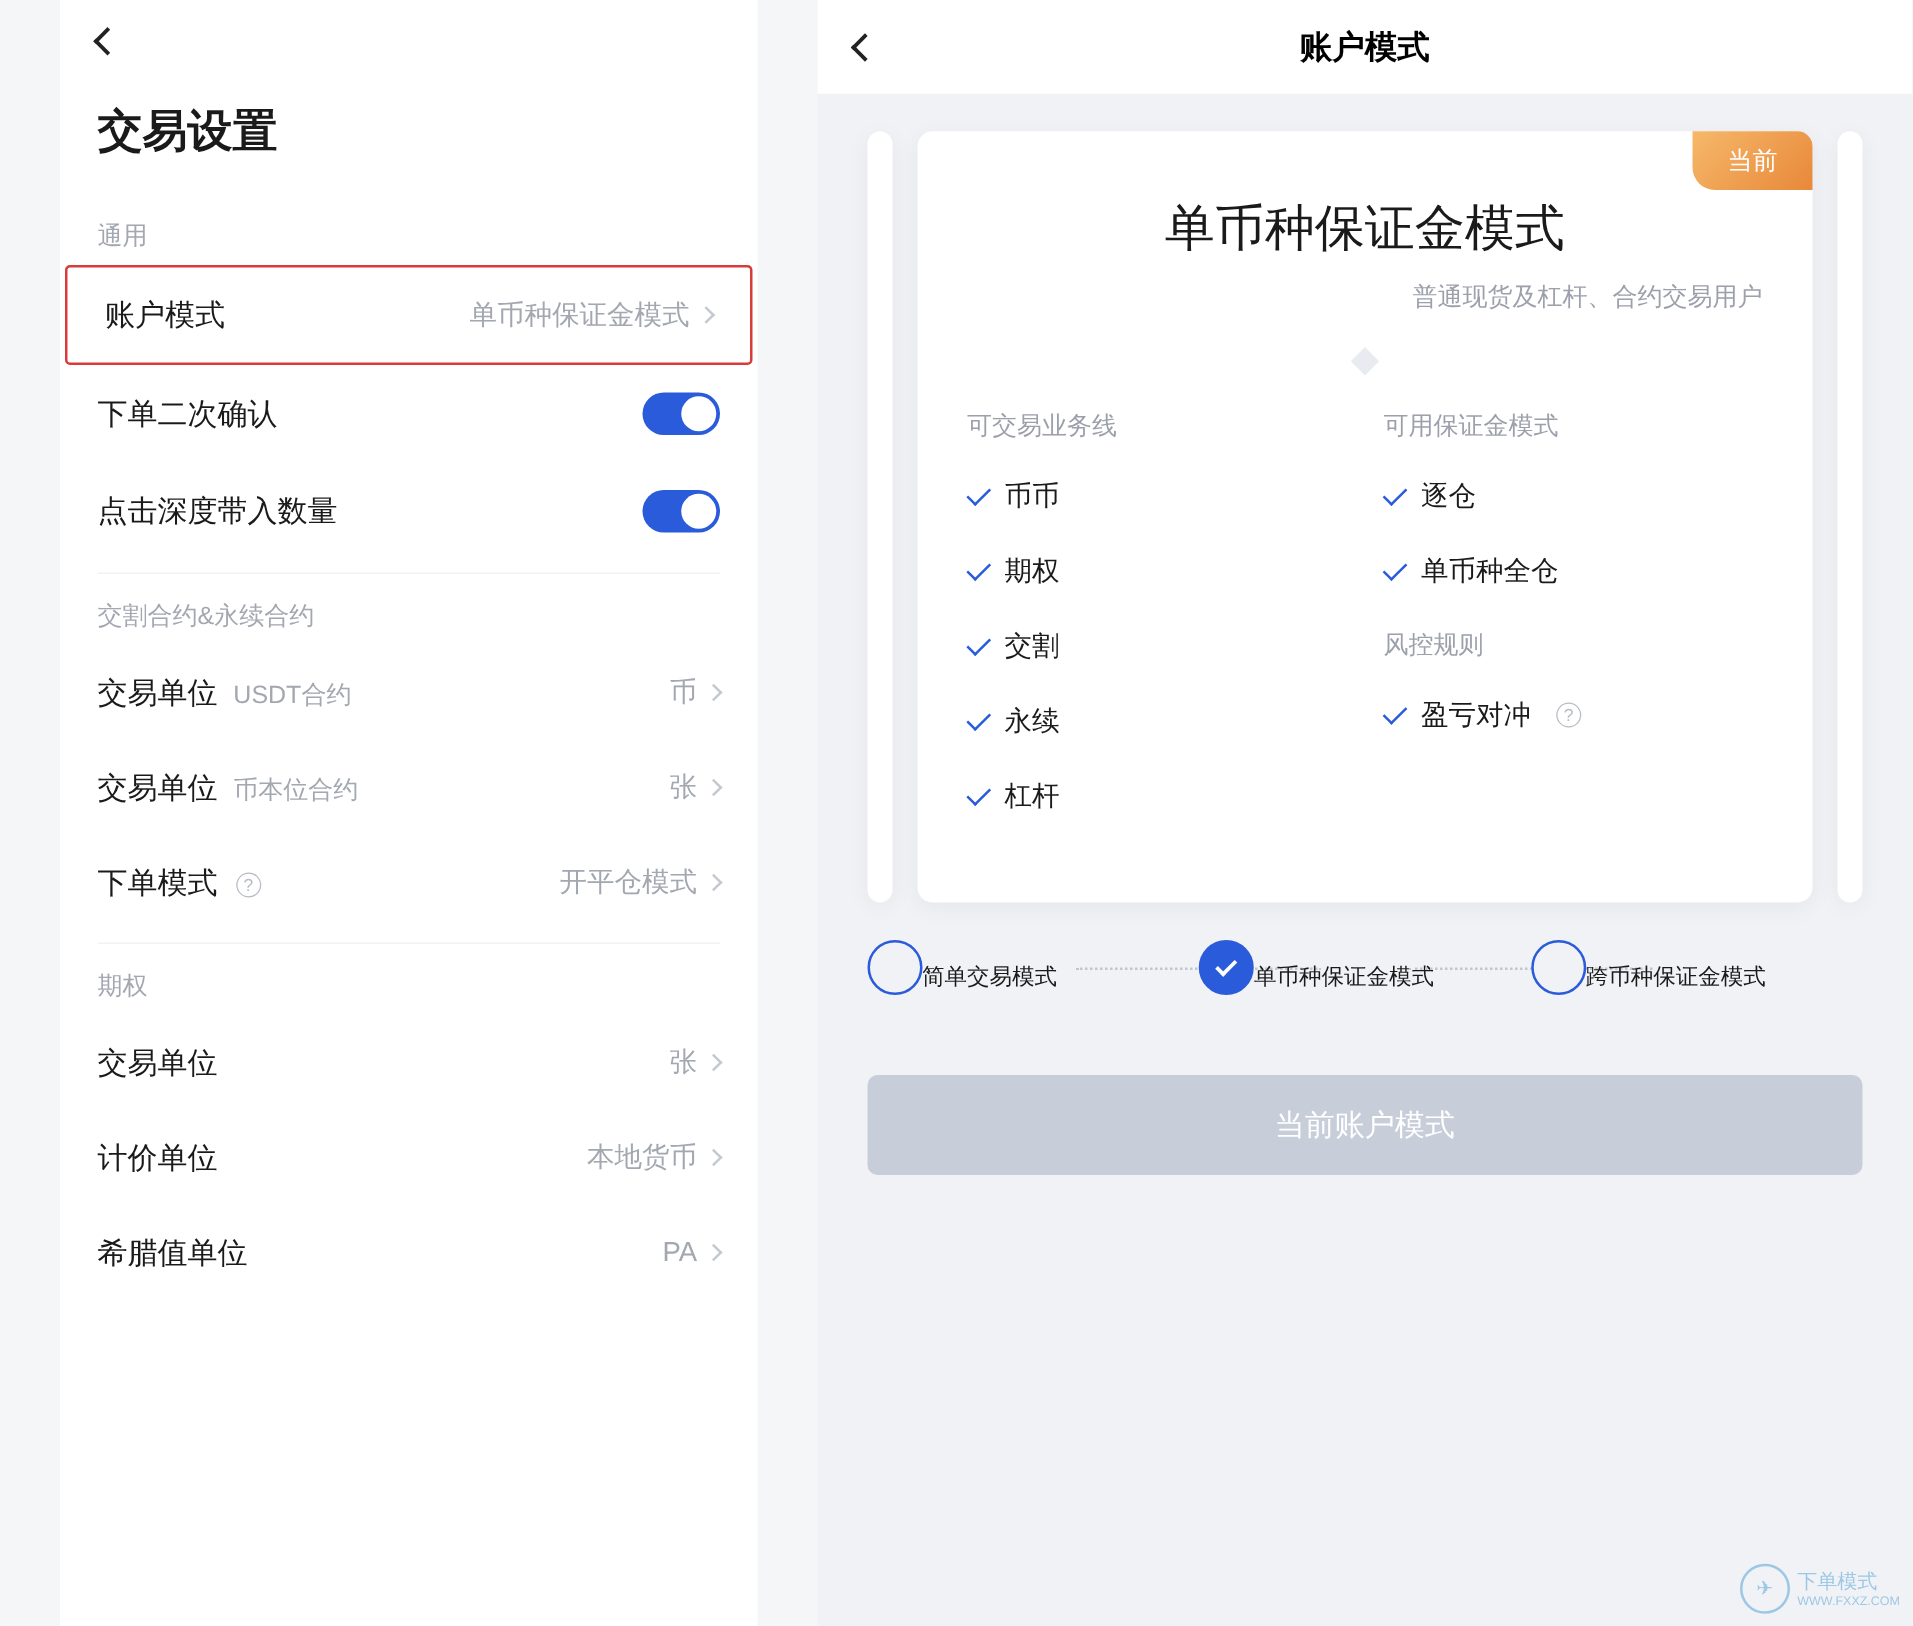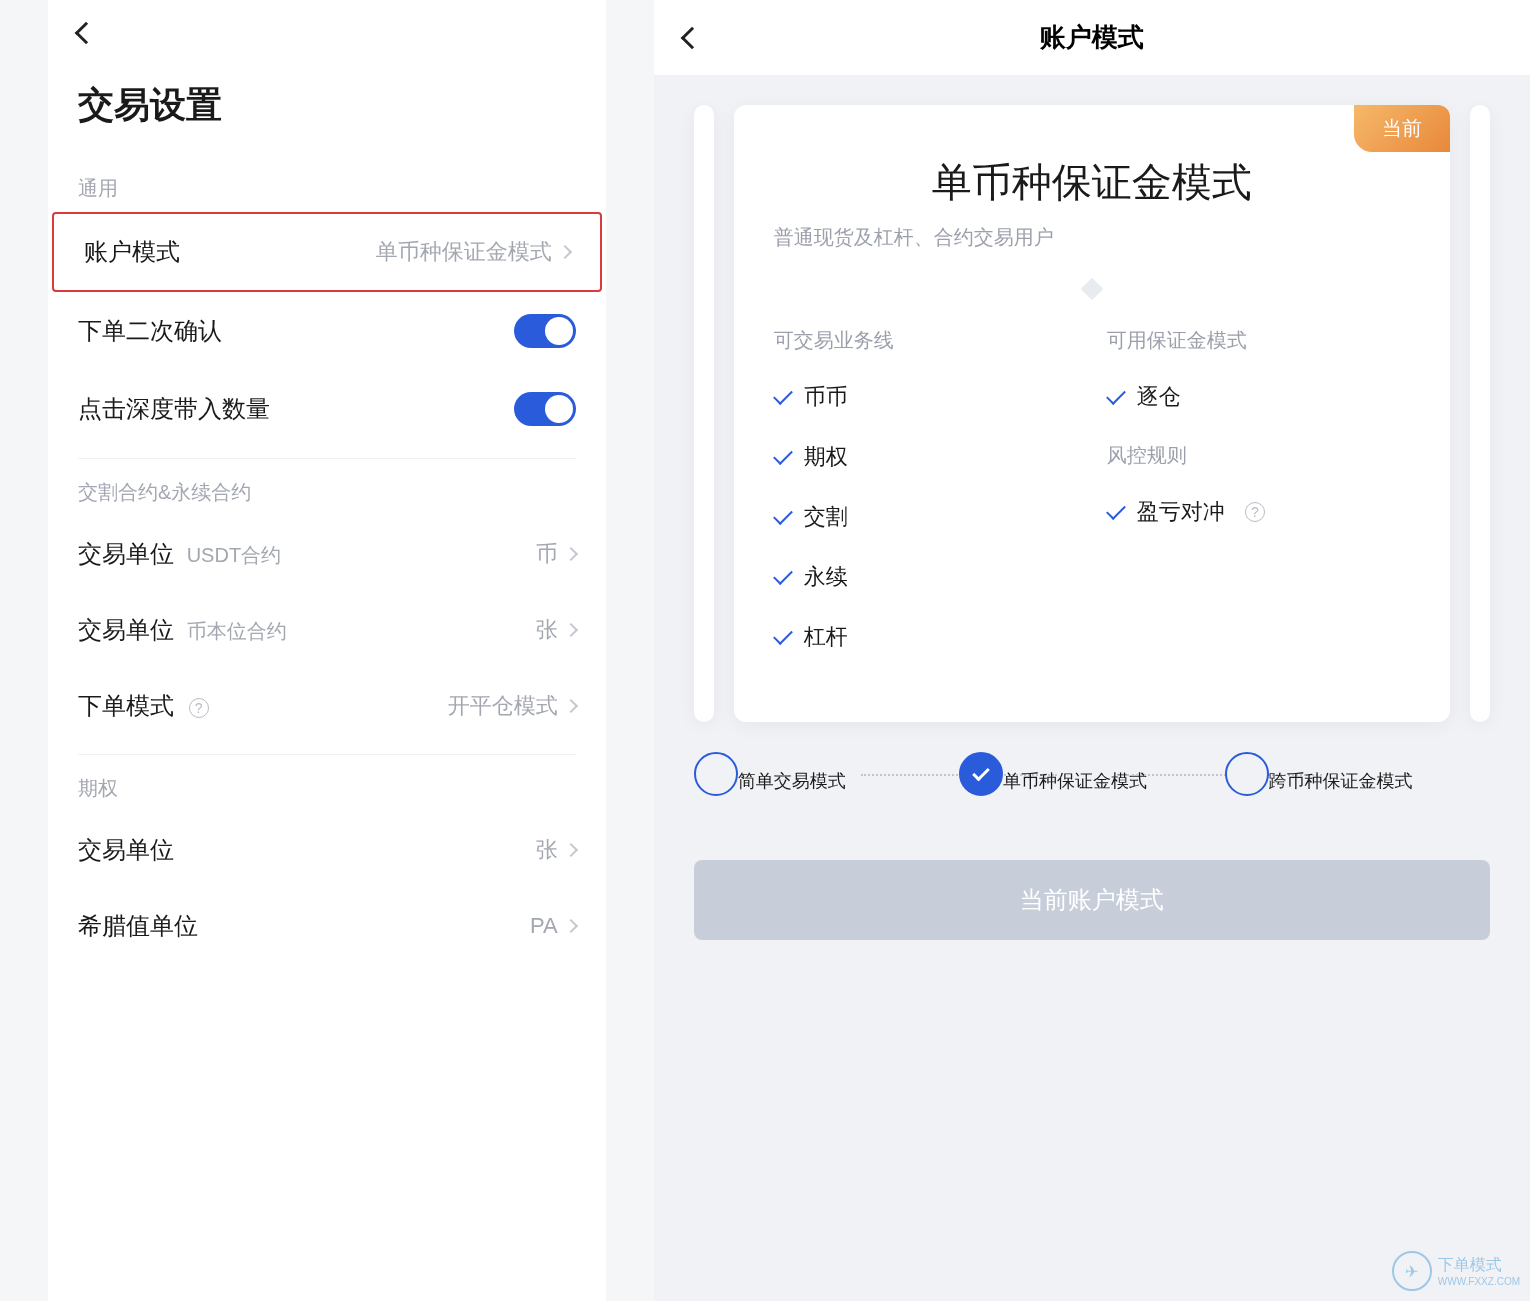--- a/index.html
+++ b/index.html
@@ -54,21 +54,21 @@
       flex:1; background: #fff; border-radius: 12px; padding: 50px 40px 40px;
       box-shadow: 0 4px 20px rgba(0,0,0,0.05); position: relative;
     }
     .badge {
       position: absolute; top: 0; right: 0;
       background: linear-gradient(135deg, #f6b86a, #e8883a);
       color: #fff; font-size: 20px; padding: 10px 28px;
       border-radius: 0 12px 0 18px;
     }
     .card-title { font-size: 40px; text-align: center; font-weight: 500; color: #1a1a1a; margin-bottom: 14px; }
-    .card-subtitle { text-align: left; color: #9ca0ab; font-size: 20px; margin-bottom: 30px; }
+    .card-subtitle { text-align: right; color: #9ca0ab; font-size: 20px; margin-bottom: 30px; }
     .diamond { width: 16px; height: 16px; background: #e8ebf0; transform: rotate(45deg); margin: 0 auto 30px; }
     .columns { display: flex; gap: 30px; }
     .col { flex: 1; }
     .col-header { color: #9ca0ab; font-size: 20px; margin-bottom: 28px; }
     .check-item { display: flex; align-items: center; gap: 12px; font-size: 22px; color: #1a1a1a; margin-bottom: 30px; }
     .check {
       width: 18px; height: 10px; border-left: 2.5px solid #2a5bdb; border-bottom: 2.5px solid #2a5bdb;
       transform: rotate(-45deg); margin-top: -4px;
     }
     .stepper {
@@ -173,20 +173,27 @@
   <div class="section-header">期权</div>
 
   <div class="row">
     <span>交易单位</span>
     <span class="right">
       <span>张</span>
       <span class="chevron-right"></span>
     </span>
   </div>
 
+  <div class="row">
+    <span>计价单位</span>
+    <span class="right">
+      <span>本地货币</span>
+      <span class="chevron-right"></span>
+    </span>
+  </div>
 
   <div class="row">
     <span>希腊值单位</span>
     <span class="right">
       <span>PA</span>
       <span class="chevron-right"></span>
     </span>
   </div>
 </div>
 
@@ -226,20 +233,24 @@
               <span class="check"></span>
               <span>杠杆</span>
             </div>
         </div>
         <div class="col">
           <div class="col-header">可用保证金模式</div>
           <div class="check-item">
               <span class="check"></span>
               <span>逐仓</span>
             </div>
+          <div class="check-item">
+              <span class="check"></span>
+              <span>单币种全仓</span>
+            </div>
           <div class="col-header">风控规则</div>
           <div class="check-item">
               <span class="check"></span>
               <span>盈亏对冲</span>
               <span class="help-icon">?</span>
             </div>
         </div>
       </div>
     </div>
     <div class="card-sliver"></div>

